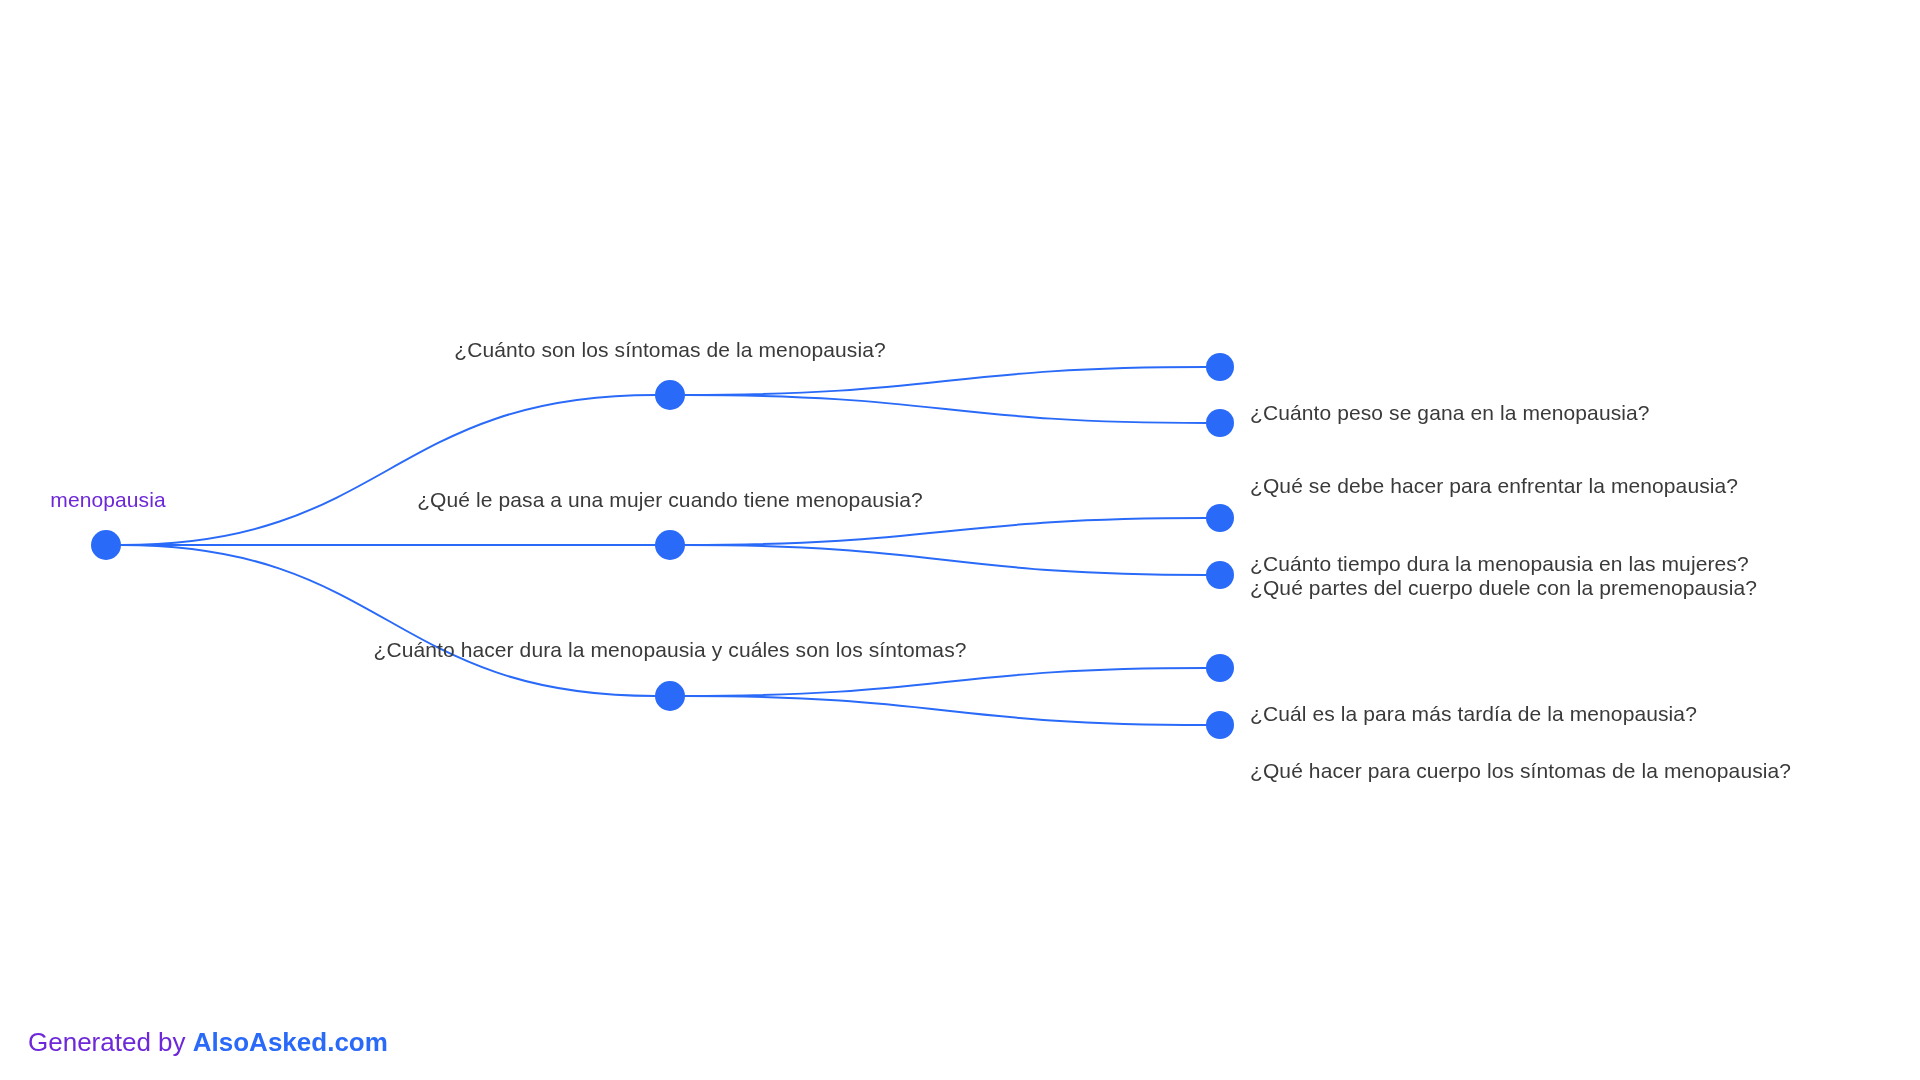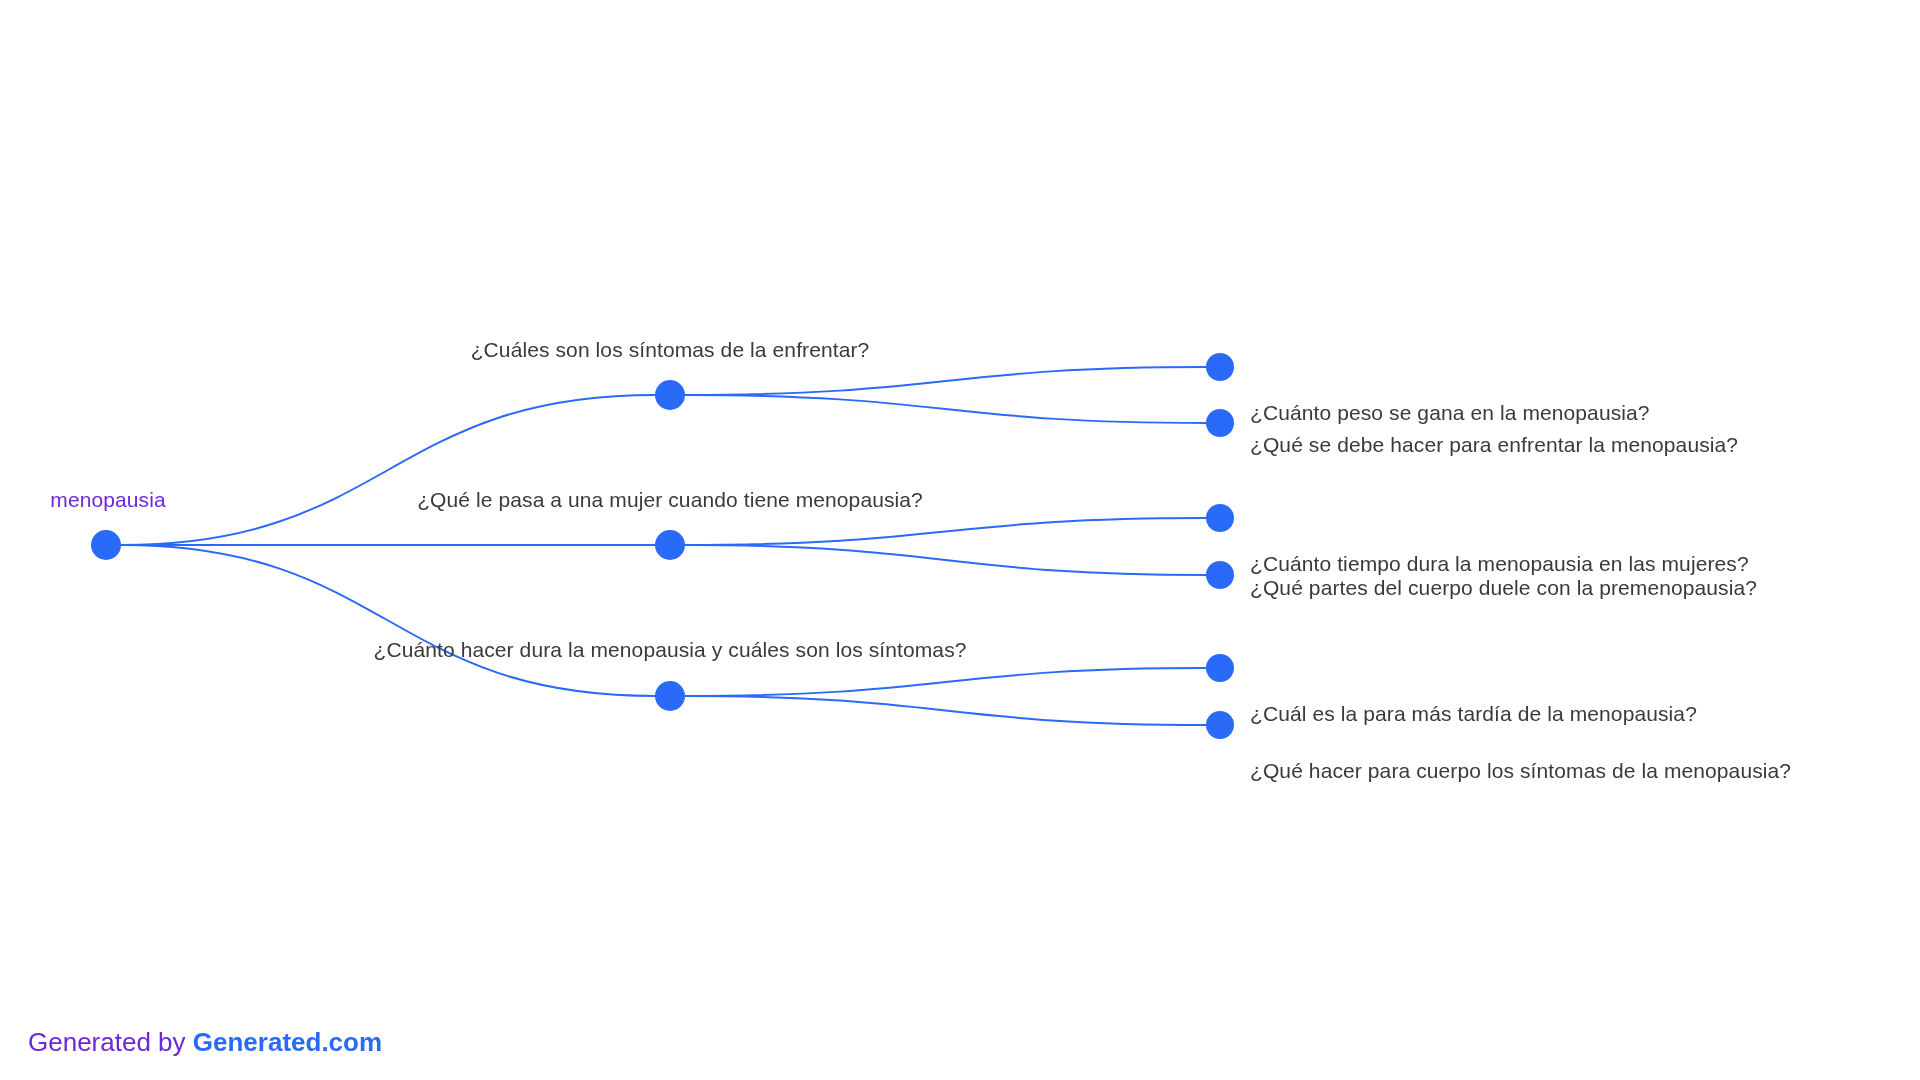--- a/index.html
+++ b/index.html
@@ -97,28 +97,28 @@
         <circle cx="1220" cy="518" r="14" class="node-dot"></circle>
         <circle cx="1220" cy="575" r="14" class="node-dot"></circle>
         <circle cx="670" cy="696" r="15" class="node-dot"></circle>
         <circle cx="1220" cy="668" r="14" class="node-dot"></circle>
         <circle cx="1220" cy="725" r="14" class="node-dot"></circle>
       </g>
   </svg>
 
   <div id="labels-layer">
       <div class="node-label root-label label-centered" style="left: 108px; top: 500px;">menopausia</div>
-      <div class="node-label label-centered" style="left: 670px; top: 350px;">¿Cuáles son los síntomas de la enfrentar?</div>
+      <div class="node-label label-centered" style="left: 670px; top: 350px;">¿Cuánto son los síntomas de la menopausia?</div>
       <div class="node-label label-left" style="left: 1250px; top: 367px;">¿Cuánto peso se gana en la menopausia?</div>
-      <div class="node-label label-left" style="left: 1250px; top: 399px;">¿Qué se debe hacer para enfrentar la menopausia?</div>
+      <div class="node-label label-left" style="left: 1250px; top: 440px;">¿Qué se debe hacer para enfrentar la menopausia?</div>
       <div class="node-label label-centered" style="left: 670px; top: 500px;">¿Qué le pasa a una mujer cuando tiene menopausia?</div>
       <div class="node-label label-left" style="left: 1250px; top: 518px;">¿Cuánto tiempo dura la menopausia en las mujeres?</div>
       <div class="node-label label-left" style="left: 1250px; top: 542px;">¿Qué partes del cuerpo duele con la premenopausia?</div>
       <div class="node-label label-centered" style="left: 670px; top: 650px;">¿Cuánto hacer dura la menopausia y cuáles son los síntomas?</div>
       <div class="node-label label-left" style="left: 1250px; top: 668px;">¿Cuál es la para más tardía de la menopausia?</div>
       <div class="node-label label-left" style="left: 1250px; top: 725px;">¿Qué hacer para cuerpo los síntomas de la menopausia?</div>
     </div>
 
   <div id="footer">
-    <span class="gen-text">Generated by </span><span class="brand-text">Generated.com</span>
+    <span class="gen-text">Generated by </span><span class="brand-text">AlsoAsked.com</span>
   </div>
 
 </div>
 
 </body></html>

